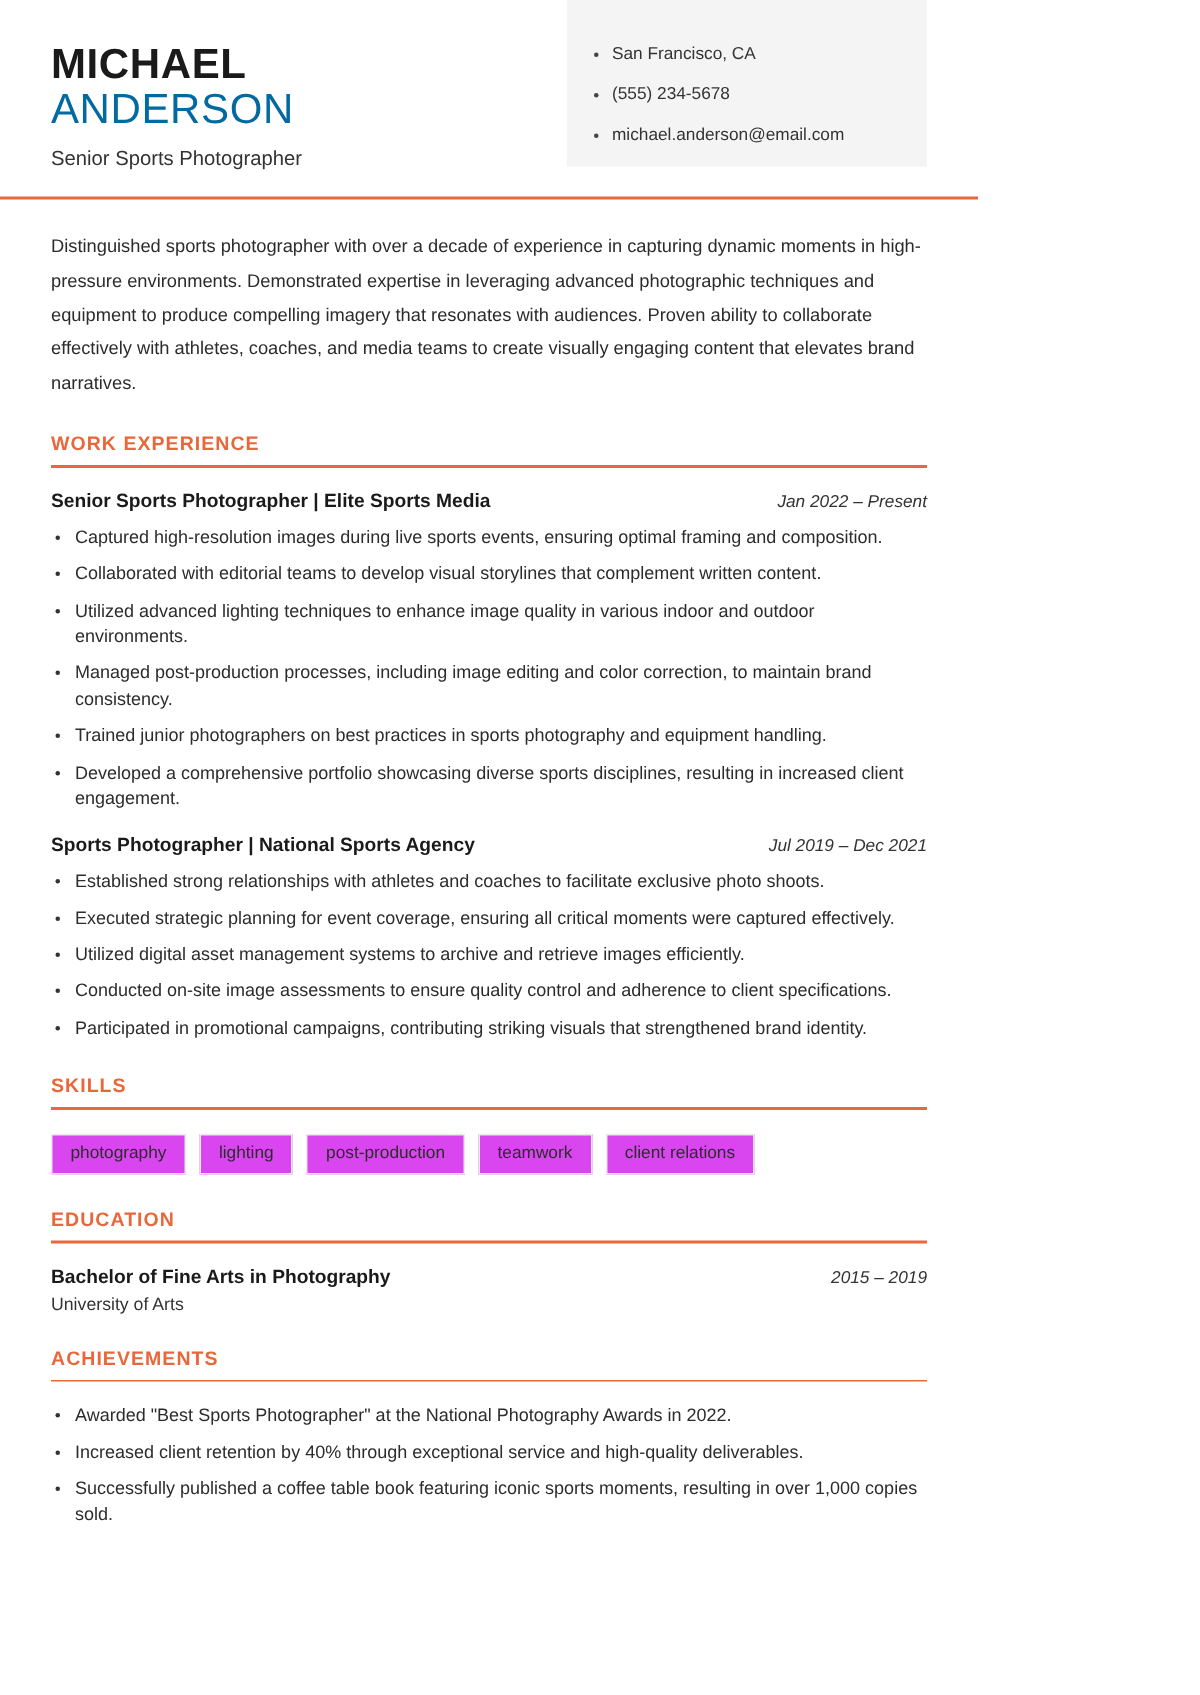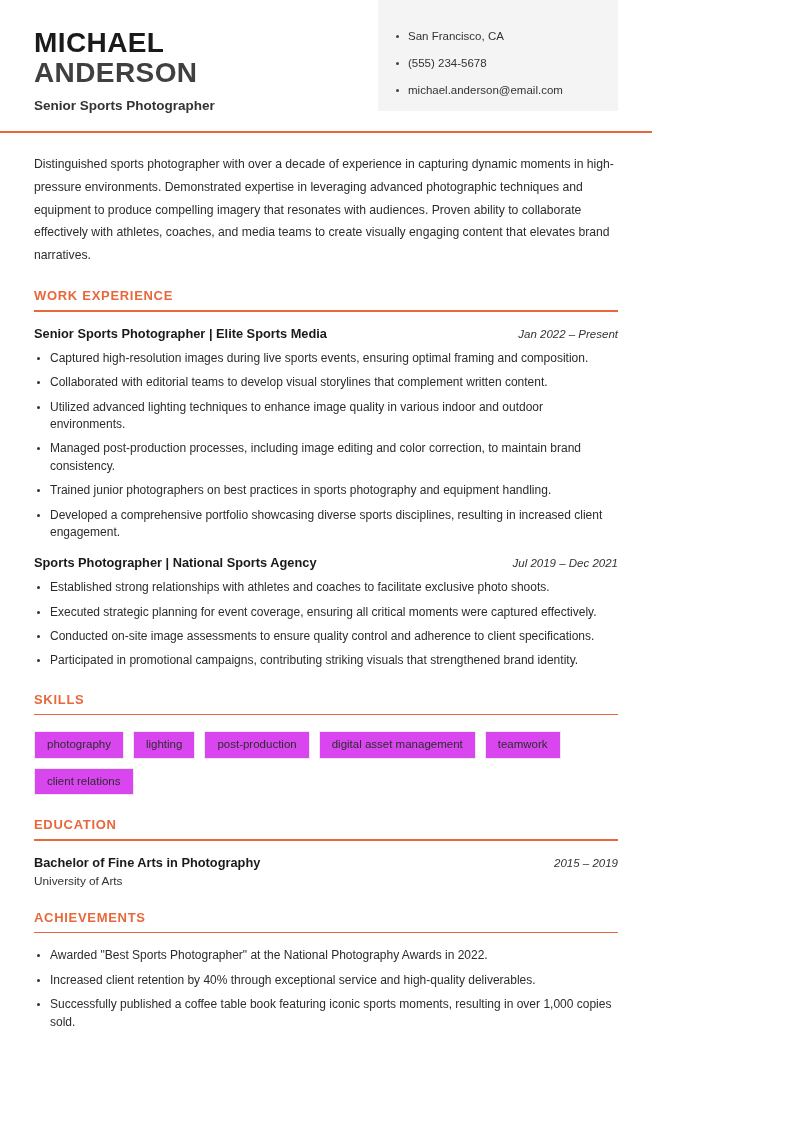--- a/index.html
+++ b/index.html
@@ -35,30 +35,30 @@
   }
   .name-first {
     font-size: 28px;
     font-weight: bold;
     letter-spacing: 0.4px;
     color: #1a1a1a;
     line-height: 1.08;
   }
   .name-last {
     font-size: 28px;
-    font-weight: bold;
+    font-weight: normal;
     letter-spacing: 0.4px;
-    color: #404040;
+    color: #0369a1;
     line-height: 1.08;
   }
   .job-title {
     margin-top: 10px;
     font-size: 13.5px;
     color: #333333;
-    font-weight: bold;
+    font-weight: normal;
   }
   .contact-box {
     background: #f4f4f4;
     width: 240px;
     box-sizing: border-box;
     padding: 14px 16px 14px 18px;
     margin-top: -22px;
     padding-top: 30px;
     min-height: 94px;
   }
@@ -225,34 +225,34 @@
       </div>
 
       <div class="entry">
         <div class="entry-head">
           <div class="entry-title">Sports Photographer | National Sports Agency</div>
           <div class="entry-date">Jul 2019 – Dec 2021</div>
         </div>
         <ul class="bullets">
           <li>Established strong relationships with athletes and coaches to facilitate exclusive photo shoots.</li>
           <li>Executed strategic planning for event coverage, ensuring all critical moments were captured effectively.</li>
+          <li>Utilized digital asset management systems to archive and retrieve images efficiently.</li>
           <li>Conducted on-site image assessments to ensure quality control and adherence to client specifications.</li>
           <li>Participated in promotional campaigns, contributing striking visuals that strengthened brand identity.</li>
         </ul>
       </div>
     </div>
 
     <div class="section">
       <div class="section-title">SKILLS</div>
       <div class="section-rule"></div>
       <div class="chips">
         <span class="chip">photography</span>
         <span class="chip">lighting</span>
         <span class="chip">post-production</span>
-        <span class="chip">digital asset management</span>
         <span class="chip">teamwork</span>
         <span class="chip">client relations</span>
       </div>
     </div>
 
     <div class="section">
       <div class="section-title">EDUCATION</div>
       <div class="section-rule"></div>
       <div class="entry">
         <div class="entry-head">

